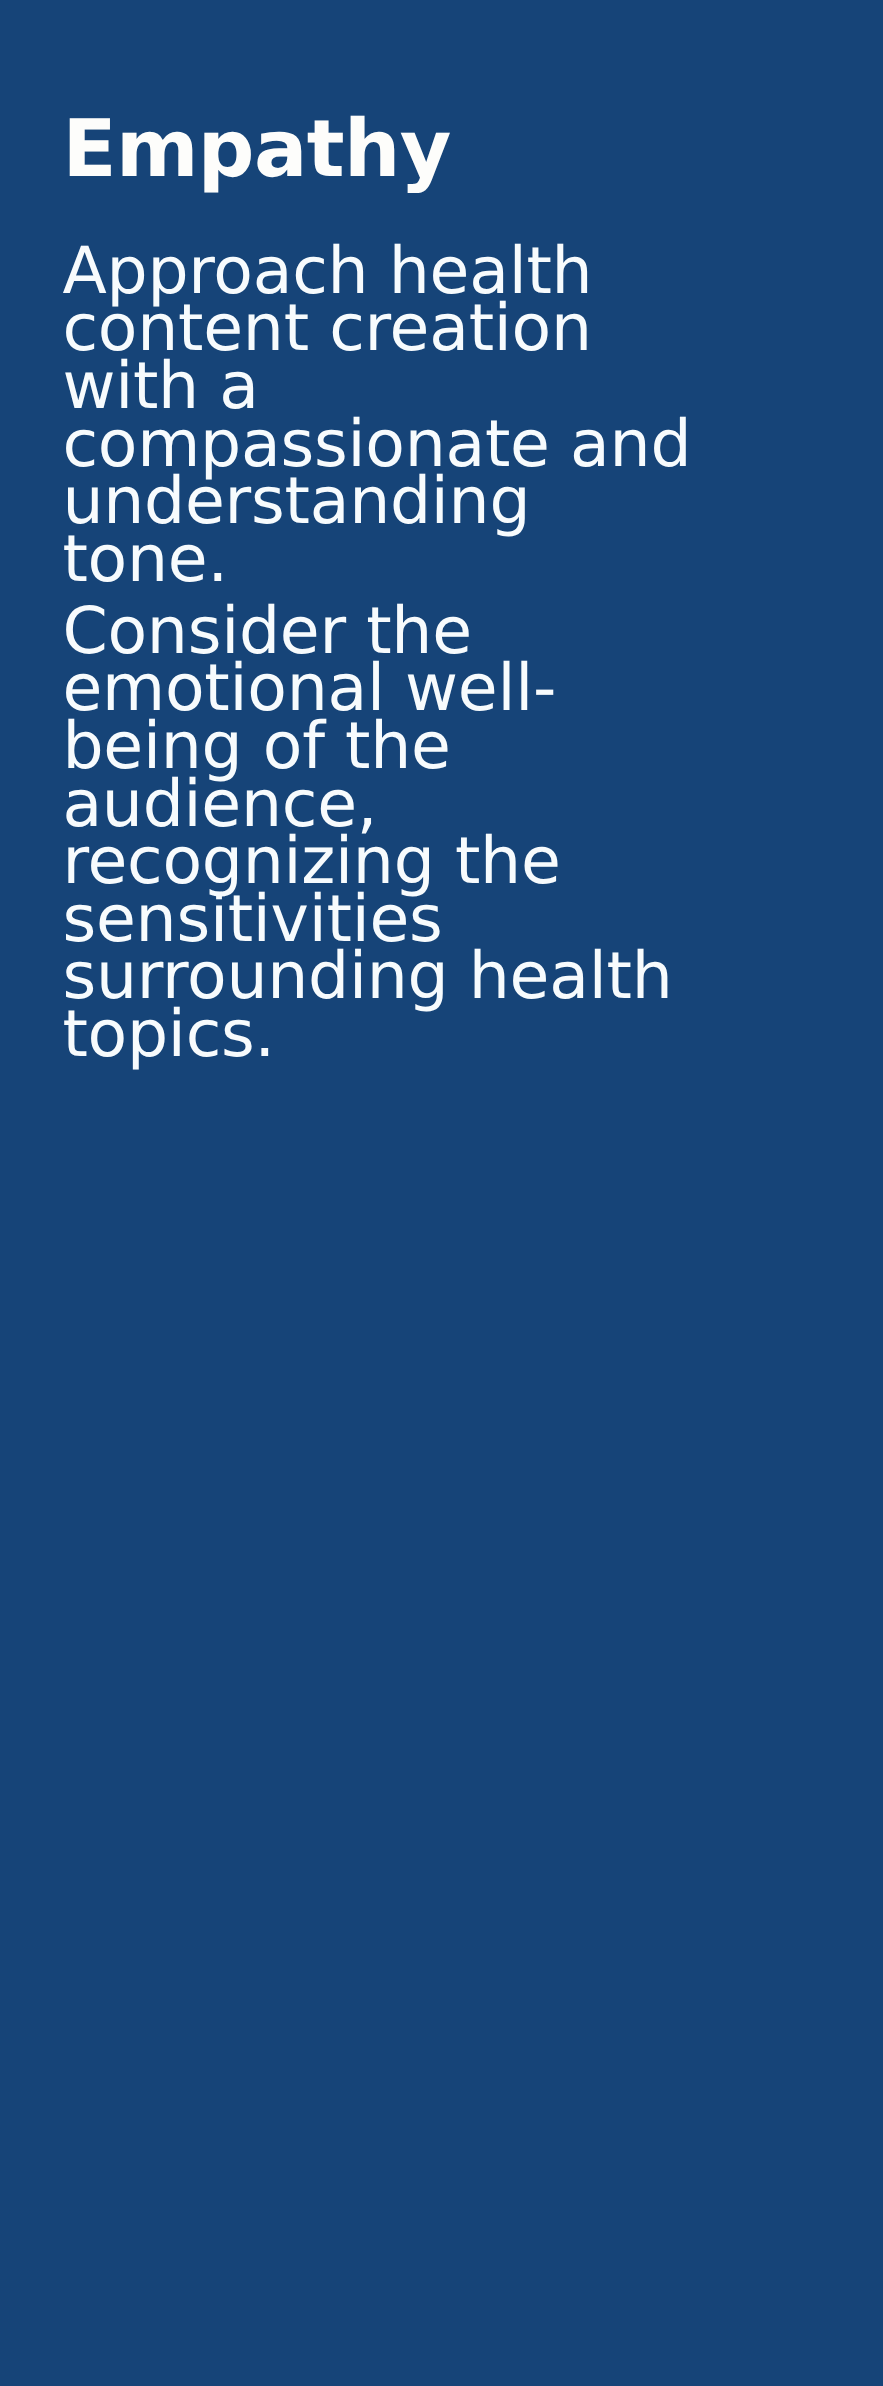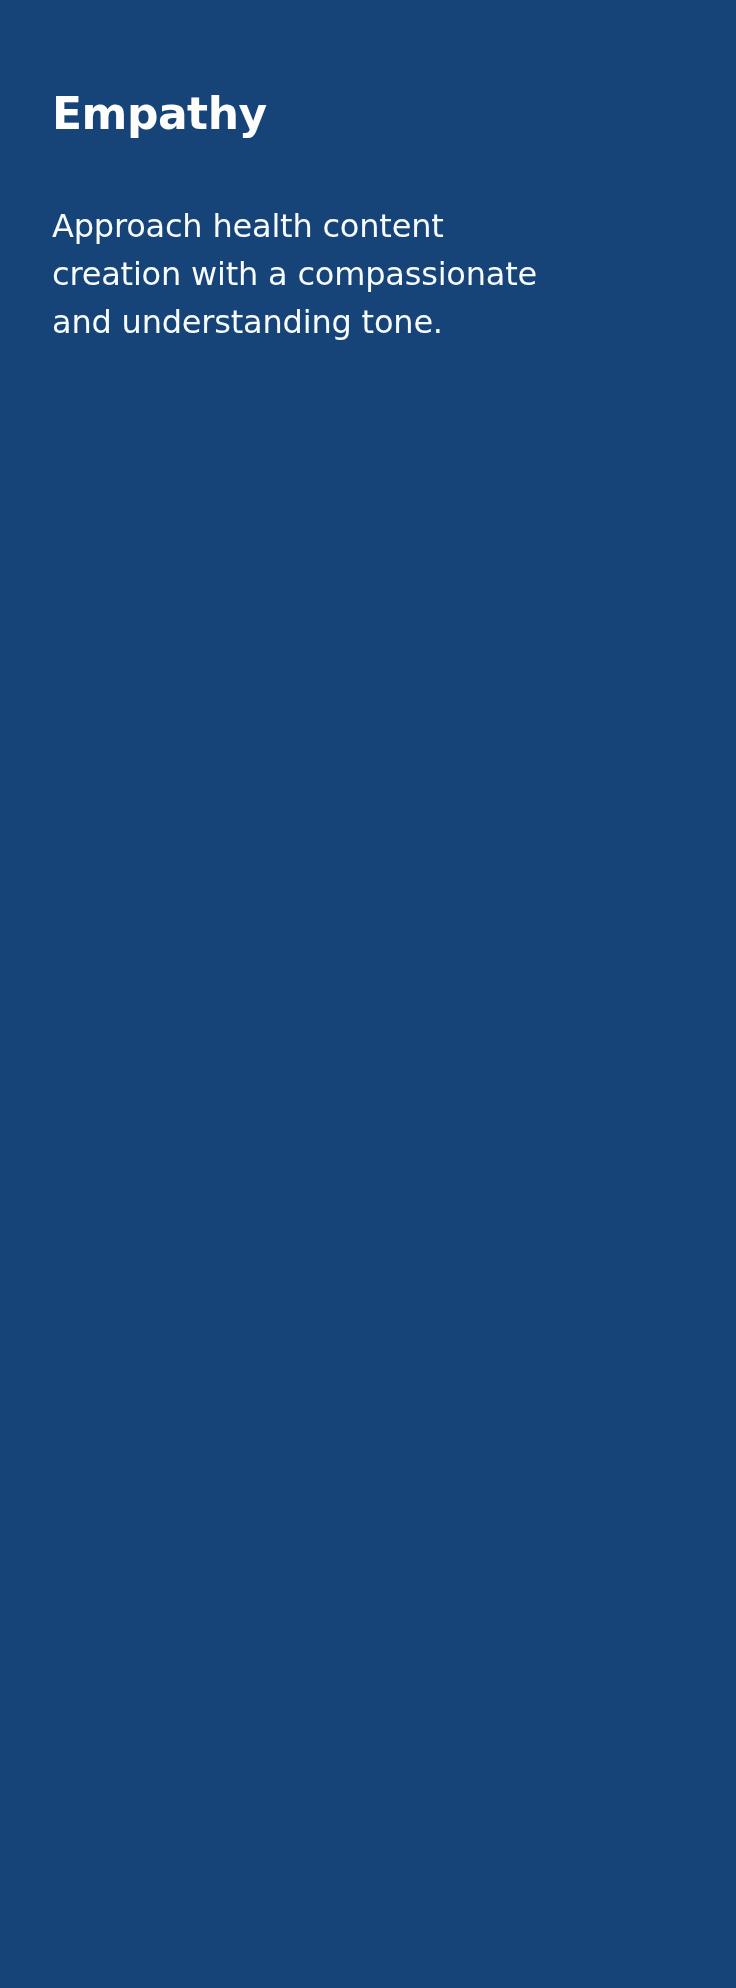--- a/index.html
+++ b/index.html
@@ -21,51 +21,54 @@
     box-sizing: border-box;
     padding: 0 52px;
   }
   .slide-title {
     position: absolute;
     left: 52px;
     top: 92px;
     margin: 0;
     font-family: "DejaVu Sans", sans-serif;
     font-weight: 700;
-    font-size: 44px;
+    font-size: 66px;
     line-height: 1.0;
     letter-spacing: -0.5px;
     color: #fdfdfb;
     white-space: nowrap;
   }
   .body-block {
     position: absolute;
     left: 52px;
     width: 530px;
   }
   .body-para {
     margin: 0;
     font-family: "DejaVu Sans", sans-serif;
     font-weight: 400;
-    font-size: 32px;
+    font-size: 54px;
     line-height: 48px;
     color: #f7fbfd;
     letter-spacing: -0.2px;
     word-spacing: 0px;
   }
   .para-1 { top: 202px; }
   .para-2 { top: 502px; }
   .para-3 { top: 852px; }
 </style>
 </head>
 <body>
 
 <div class="slide">
 
   <h1 class="slide-title">Empathy</h1>
 
   <div class="body-block para-1">
     <p class="body-para">Approach health content creation with a compassionate and understanding tone.</p>
   </div>
 
+  <div class="body-block para-2">
+    <p class="body-para">Consider the emotional well-being of the audience, recognizing the sensitivities surrounding health topics.</p>
+  </div>
 
 
 </div>
 
 </body></html>

